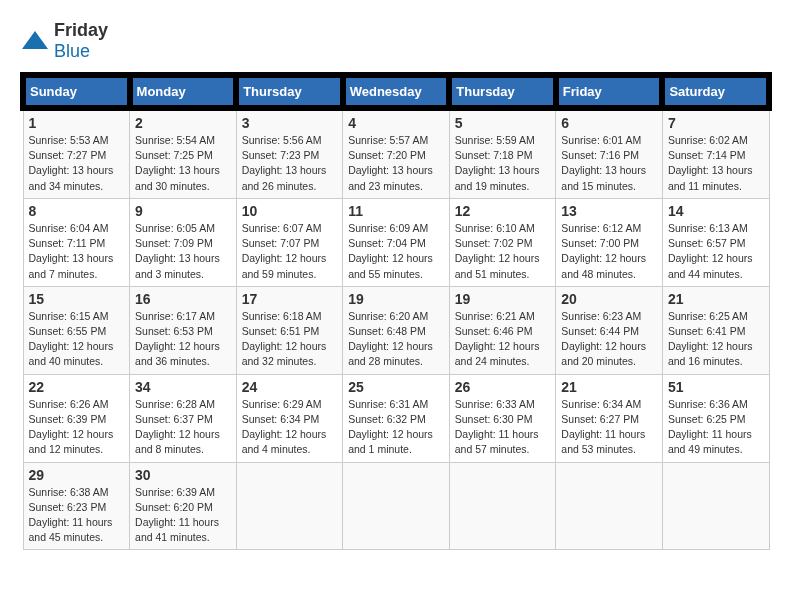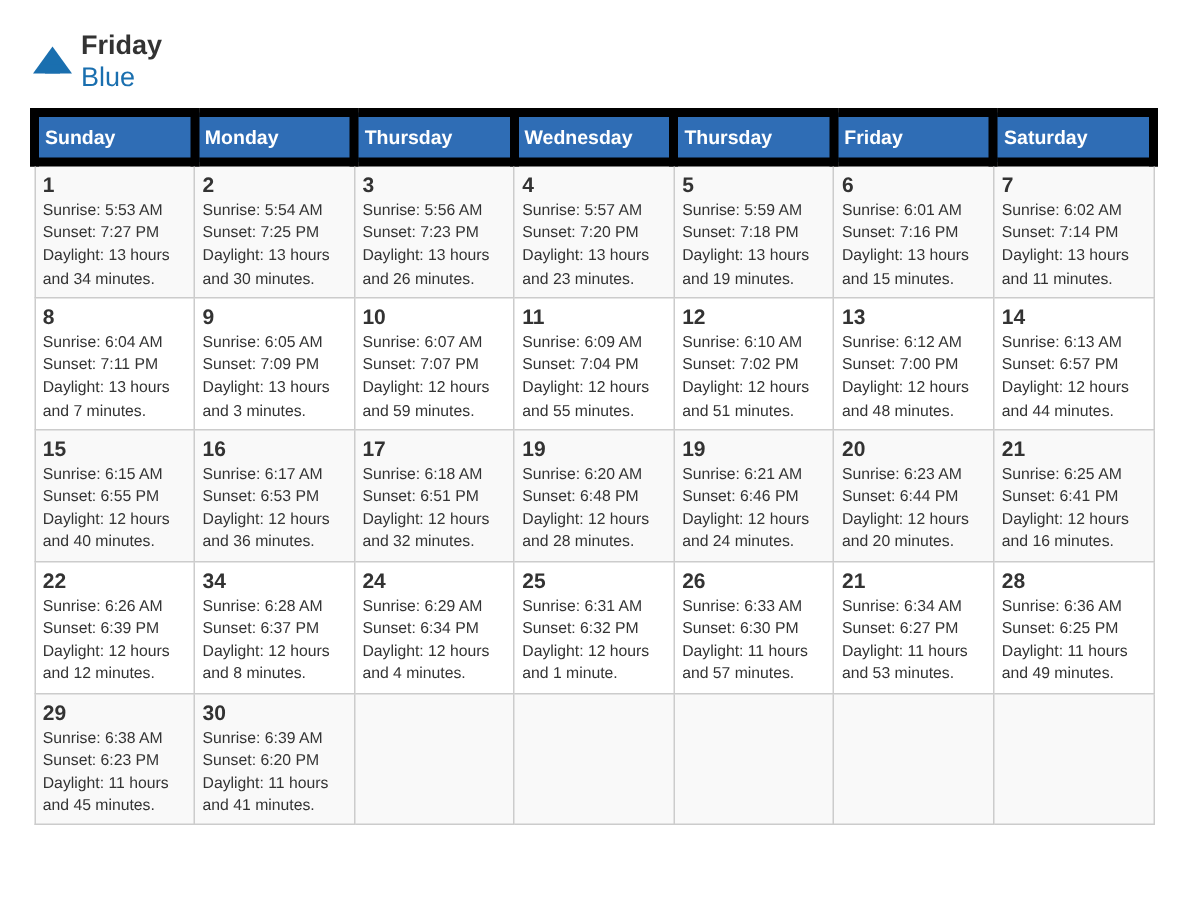--- a/index.html
+++ b/index.html
@@ -206,21 +206,21 @@
         </td>
         <td>
           <span class="day-num">26</span>
           <div class="day-info">Sunrise: 6:33 AM<br>Sunset: 6:30 PM<br>Daylight: 11 hours and 57 minutes.</div>
         </td>
         <td>
           <span class="day-num">21</span>
           <div class="day-info">Sunrise: 6:34 AM<br>Sunset: 6:27 PM<br>Daylight: 11 hours and 53 minutes.</div>
         </td>
         <td>
-          <span class="day-num">28</span>
+          <span class="day-num">51</span>
           <div class="day-info">Sunrise: 6:36 AM<br>Sunset: 6:25 PM<br>Daylight: 11 hours and 49 minutes.</div>
         </td>
       </tr>
       <tr>
         <td>
           <span class="day-num">29</span>
           <div class="day-info">Sunrise: 6:38 AM<br>Sunset: 6:23 PM<br>Daylight: 11 hours and 45 minutes.</div>
         </td>
         <td>
           <span class="day-num">30</span>

